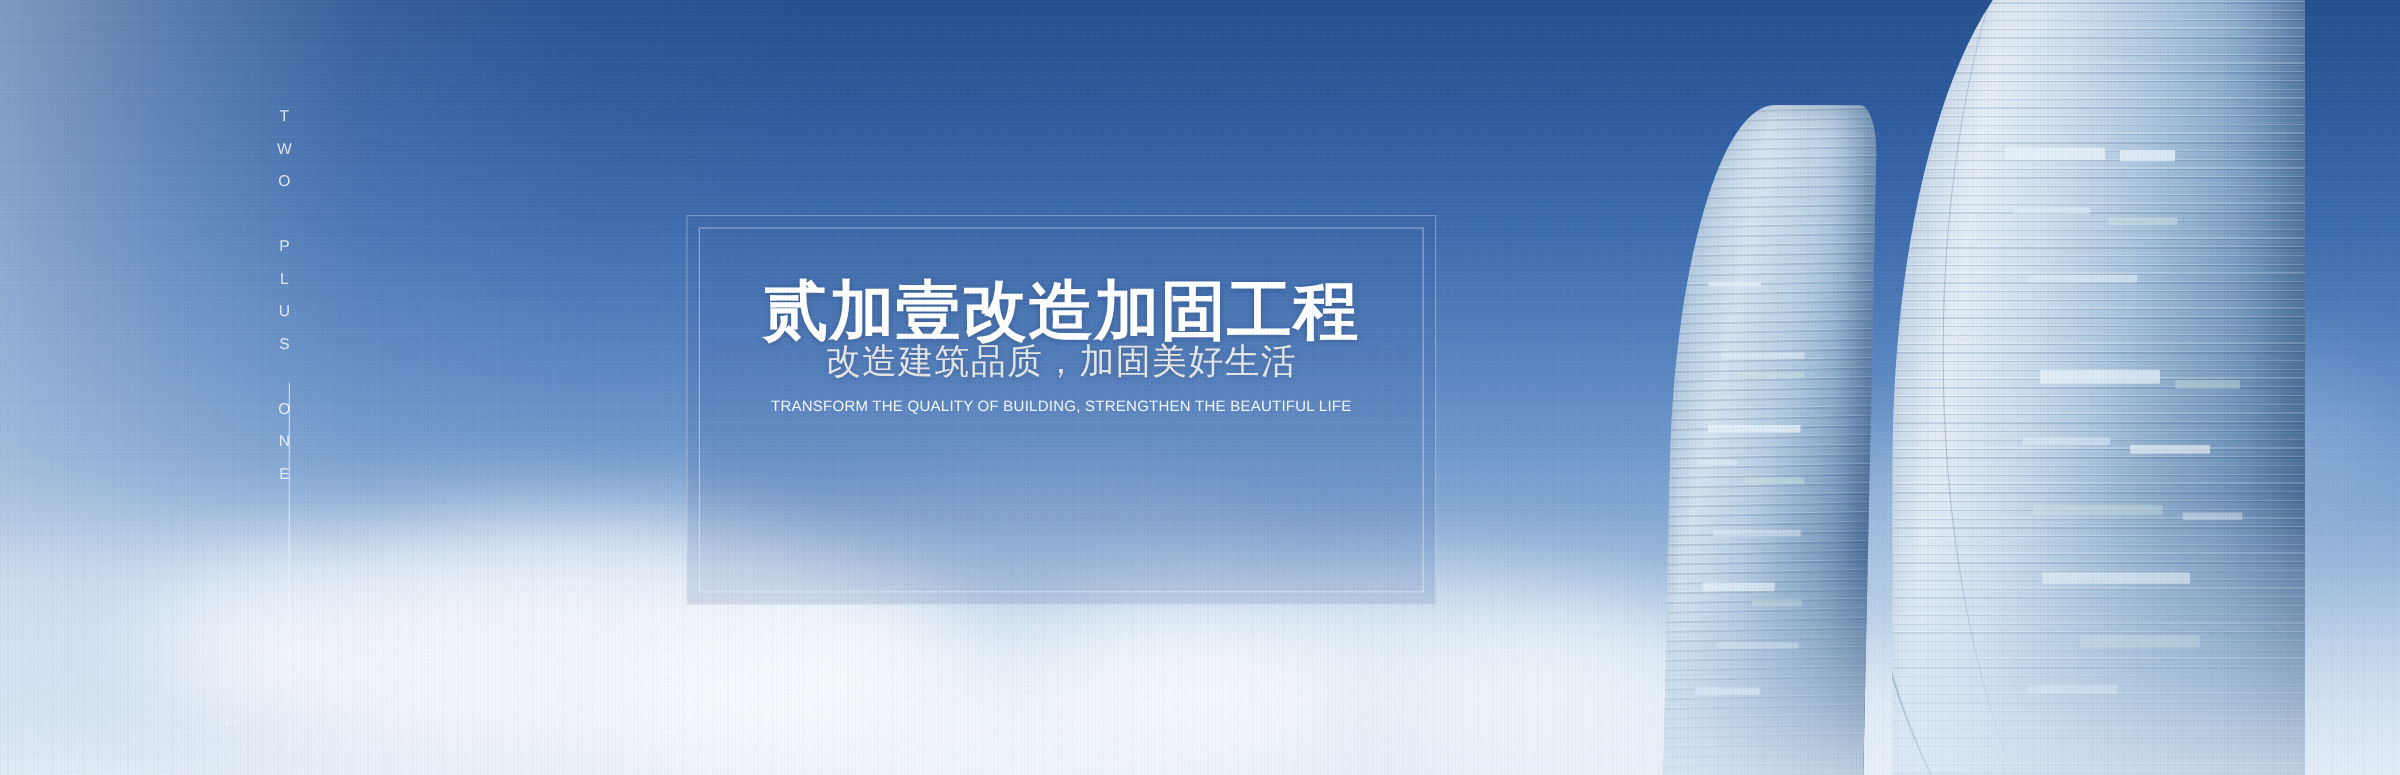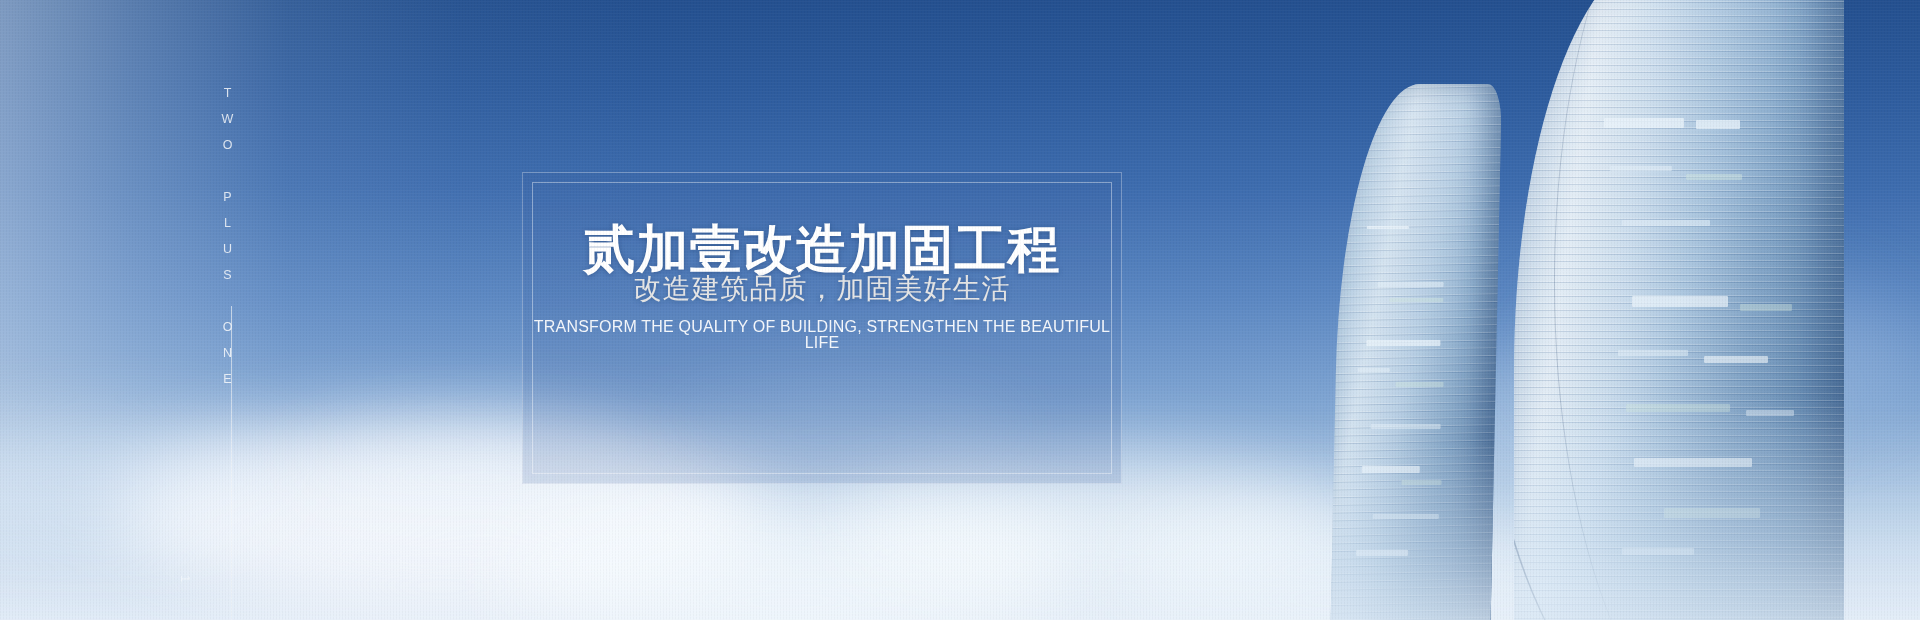--- a/index.html
+++ b/index.html
@@ -100,21 +100,21 @@
     font-size:13px;
     color:rgba(255,255,255,.46);
     transform:rotate(90deg);
     transform-origin:center;
     line-height:1;
   }
 
   
   .panel{
     position:absolute;
-    left:522px; top:172px;
+    left:549px; top:172px;
     width:600px; height:312px;
     border:1px solid rgba(255,255,255,.30);
     background:rgba(58,96,160,.17);
   }
   .panel-inner-border{
     position:absolute;
     left:9px; top:9px; right:9px; bottom:9px;
     border:1px solid rgba(255,255,255,.40);
     pointer-events:none;
   }
@@ -145,21 +145,21 @@
   .title-slogan{
     font-size:28px;
     font-weight:400;
     color:#e5e5e5;
     letter-spacing:1px;
     line-height:1;
     text-shadow:0 1px 5px rgba(18,48,92,.36);
   }
   .title-en{
     margin-top:16px;
-    font-size:16px;
+    font-size:12px;
     font-weight:400;
     color:rgba(255,255,255,.93);
     letter-spacing:.2px;
     line-height:1;
   }
 
   
   .towers{
     position:absolute;
     right:0; top:0;

